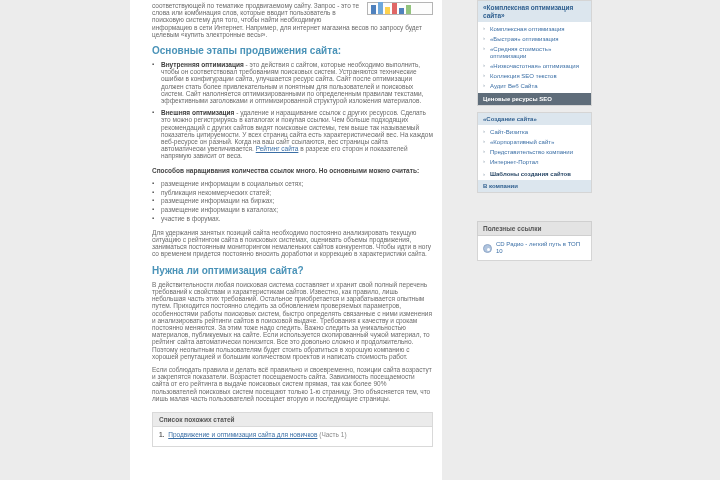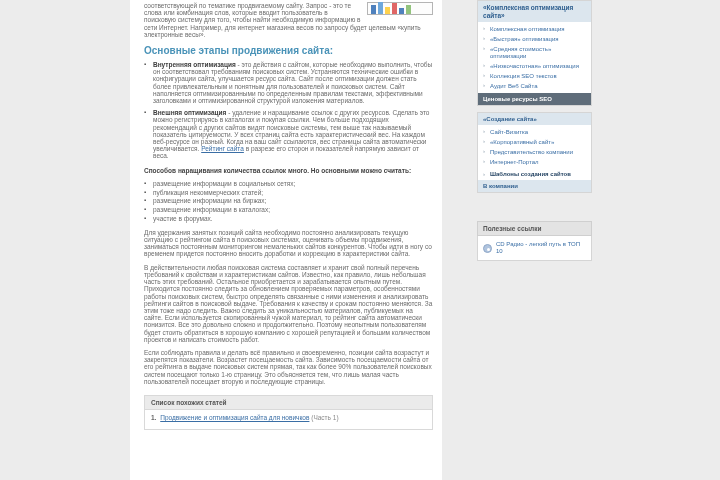--- a/index.html
+++ b/index.html
@@ -10,21 +10,21 @@
     position: relative;
     color: #6b6b6b;
   }
   a { color: #3a6ea5; text-decoration: none; cursor: pointer; }
 
   
   .content {
     position: absolute; left: 130px; top: 0;
     width: 312px; min-height: 480px;
     background: #ffffff;
-    padding: 2px 9px 10px 14px;
+    padding: 2px 9px 10px 22px;
     font-size: 6.5px; line-height: 7.2px;
   }
   .content p { margin: 0 0 6px; }
   .content a.inline-link { text-decoration: underline; }
   h2.section-heading {
     font-size: 10px; line-height: 11px;
     color: #4a93b8; font-weight: 700;
     margin: 7px 0 5px;
   }
   .chart-thumb {
@@ -138,20 +138,21 @@
   <ul class="methods">
     <li>размещение информации в социальных сетях;</li>
     <li>публикация некоммерческих статей;</li>
     <li>размещение информации на биржах;</li>
     <li>размещение информации в каталогах;</li>
     <li>участие в форумах.</li>
   </ul>
 
   <p>Для удержания занятых позиций сайта необходимо постоянно анализировать текущую ситуацию с рейтингом сайта в поисковых системах, оценивать объемы продвижения, заниматься постоянным мониторингом немаленьких сайтов конкурентов. Чтобы идти в ногу со временем придется постоянно вносить доработки и коррекцию в характеристики сайта.</p>
 
+  <h2 class="section-heading">Нужна ли оптимизация сайта?</h2>
 
   <p>В действительности любая поисковая система составляет и хранит свой полный перечень требований к свойствам и характеристикам сайтов. Известно, как правило, лишь небольшая часть этих требований. Остальное приобретается и зарабатывается опытным путем. Приходится постоянно следить за обновлением проверяемых параметров, особенностями работы поисковых систем, быстро определять связанные с ними изменения и анализировать рейтинги сайтов в поисковой выдаче. Требования к качеству и срокам постоянно меняются. За этим тоже надо следить. Важно следить за уникальностью материалов, публикуемых на сайте. Если используется скопированный чужой материал, то рейтинг сайта автоматически понизится. Все это довольно сложно и продолжительно. Поэтому неопытным пользователям будет стоить обратиться в хорошую компанию с хорошей репутацией и большим количеством проектов и написать стоимость работ.</p>
   <p>Если соблюдать правила и делать всё правильно и своевременно, позиции сайта возрастут и закрепятся показатели. Возрастет посещаемость сайта. Зависимость посещаемости сайта от его рейтинга в выдаче поисковых систем прямая, так как более 90% пользователей поисковых систем посещают только 1-ю страницу. Это объясняется тем, что лишь малая часть пользователей посещает вторую и последующие страницы.</p>
 
   <div class="articles-box">
     <div class="articles-header">Список похожих статей</div>
     <div class="articles-body">
       <span class="num">1.</span>
       <a class="inline-link">Продвижение и оптимизация сайта для новичков</a>
       <span class="note">(Часть 1)</span>

